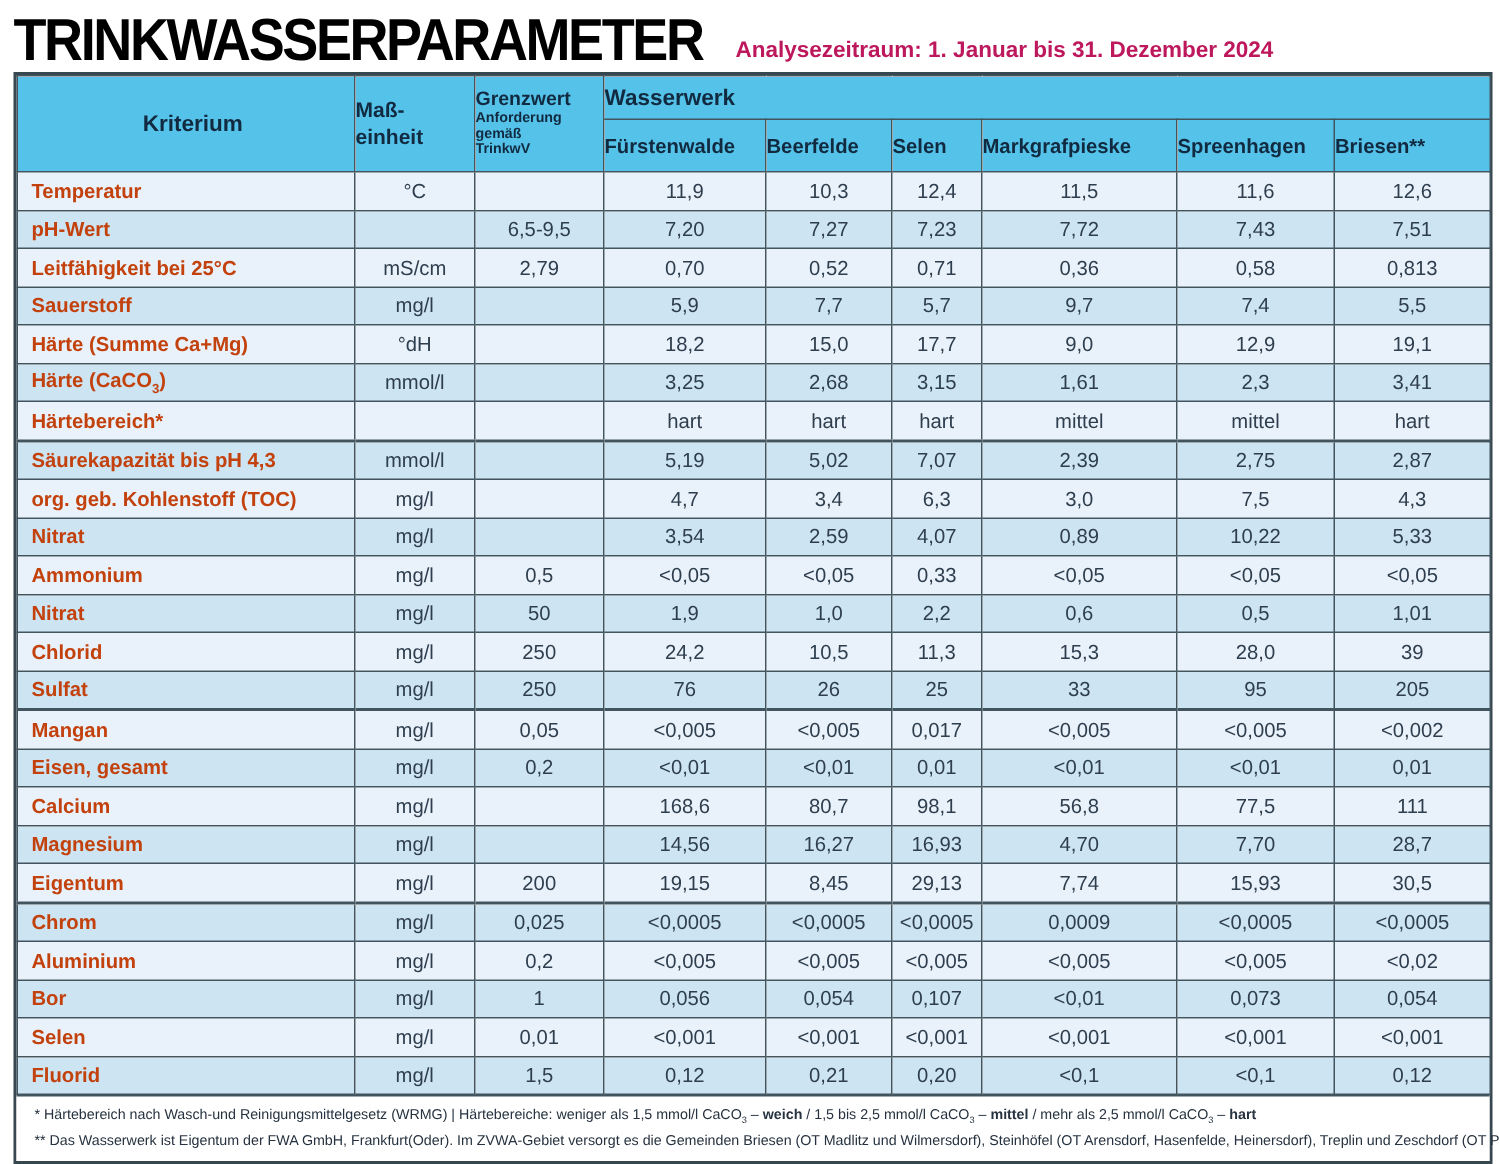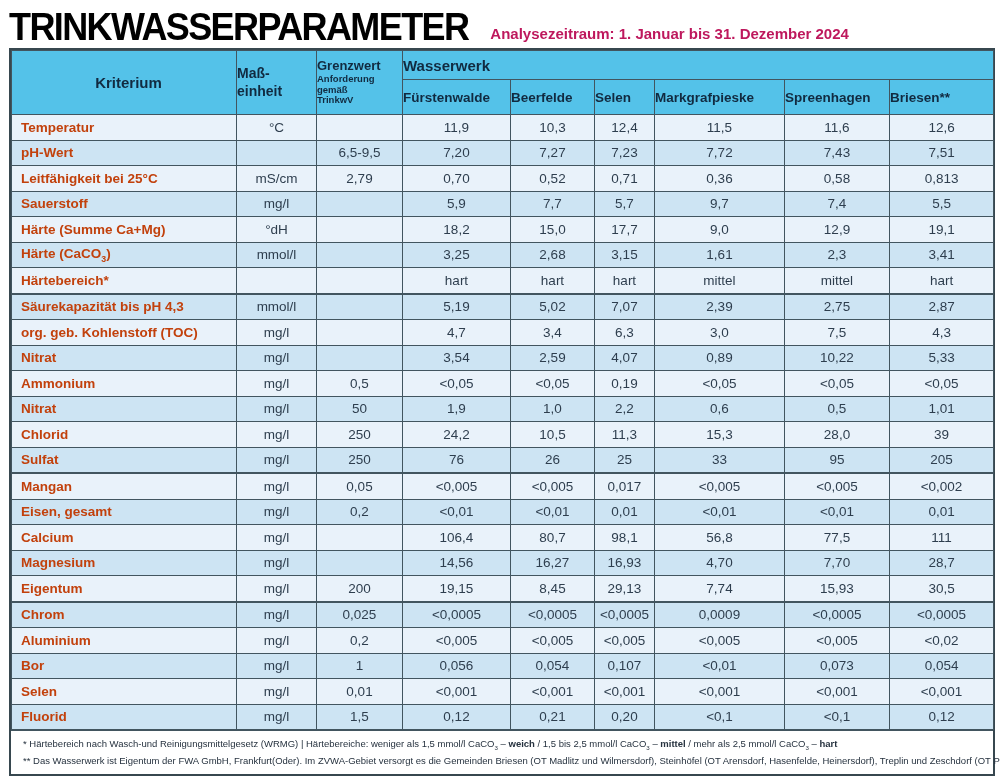--- a/index.html
+++ b/index.html
@@ -213,21 +213,21 @@
             <td class="val">0,89</td>
             <td class="val">10,22</td>
             <td class="val">5,33</td>
           </tr>
           <tr class="light">
             <td class="crit">Ammonium</td>
             <td class="unit">mg/l</td>
             <td class="limit">0,5</td>
             <td class="val">&lt;0,05</td>
             <td class="val">&lt;0,05</td>
-            <td class="val">0,19</td>
+            <td class="val">0,33</td>
             <td class="val">&lt;0,05</td>
             <td class="val">&lt;0,05</td>
             <td class="val">&lt;0,05</td>
           </tr>
           <tr class="shaded">
             <td class="crit">Nitrat</td>
             <td class="unit">mg/l</td>
             <td class="limit">50</td>
             <td class="val">1,9</td>
             <td class="val">1,0</td>
@@ -277,21 +277,21 @@
             <td class="val">&lt;0,01</td>
             <td class="val">0,01</td>
             <td class="val">&lt;0,01</td>
             <td class="val">&lt;0,01</td>
             <td class="val">0,01</td>
           </tr>
           <tr class="light">
             <td class="crit">Calcium</td>
             <td class="unit">mg/l</td>
             <td class="limit"></td>
-            <td class="val">106,4</td>
+            <td class="val">168,6</td>
             <td class="val">80,7</td>
             <td class="val">98,1</td>
             <td class="val">56,8</td>
             <td class="val">77,5</td>
             <td class="val">111</td>
           </tr>
           <tr class="shaded">
             <td class="crit">Magnesium</td>
             <td class="unit">mg/l</td>
             <td class="limit"></td>

